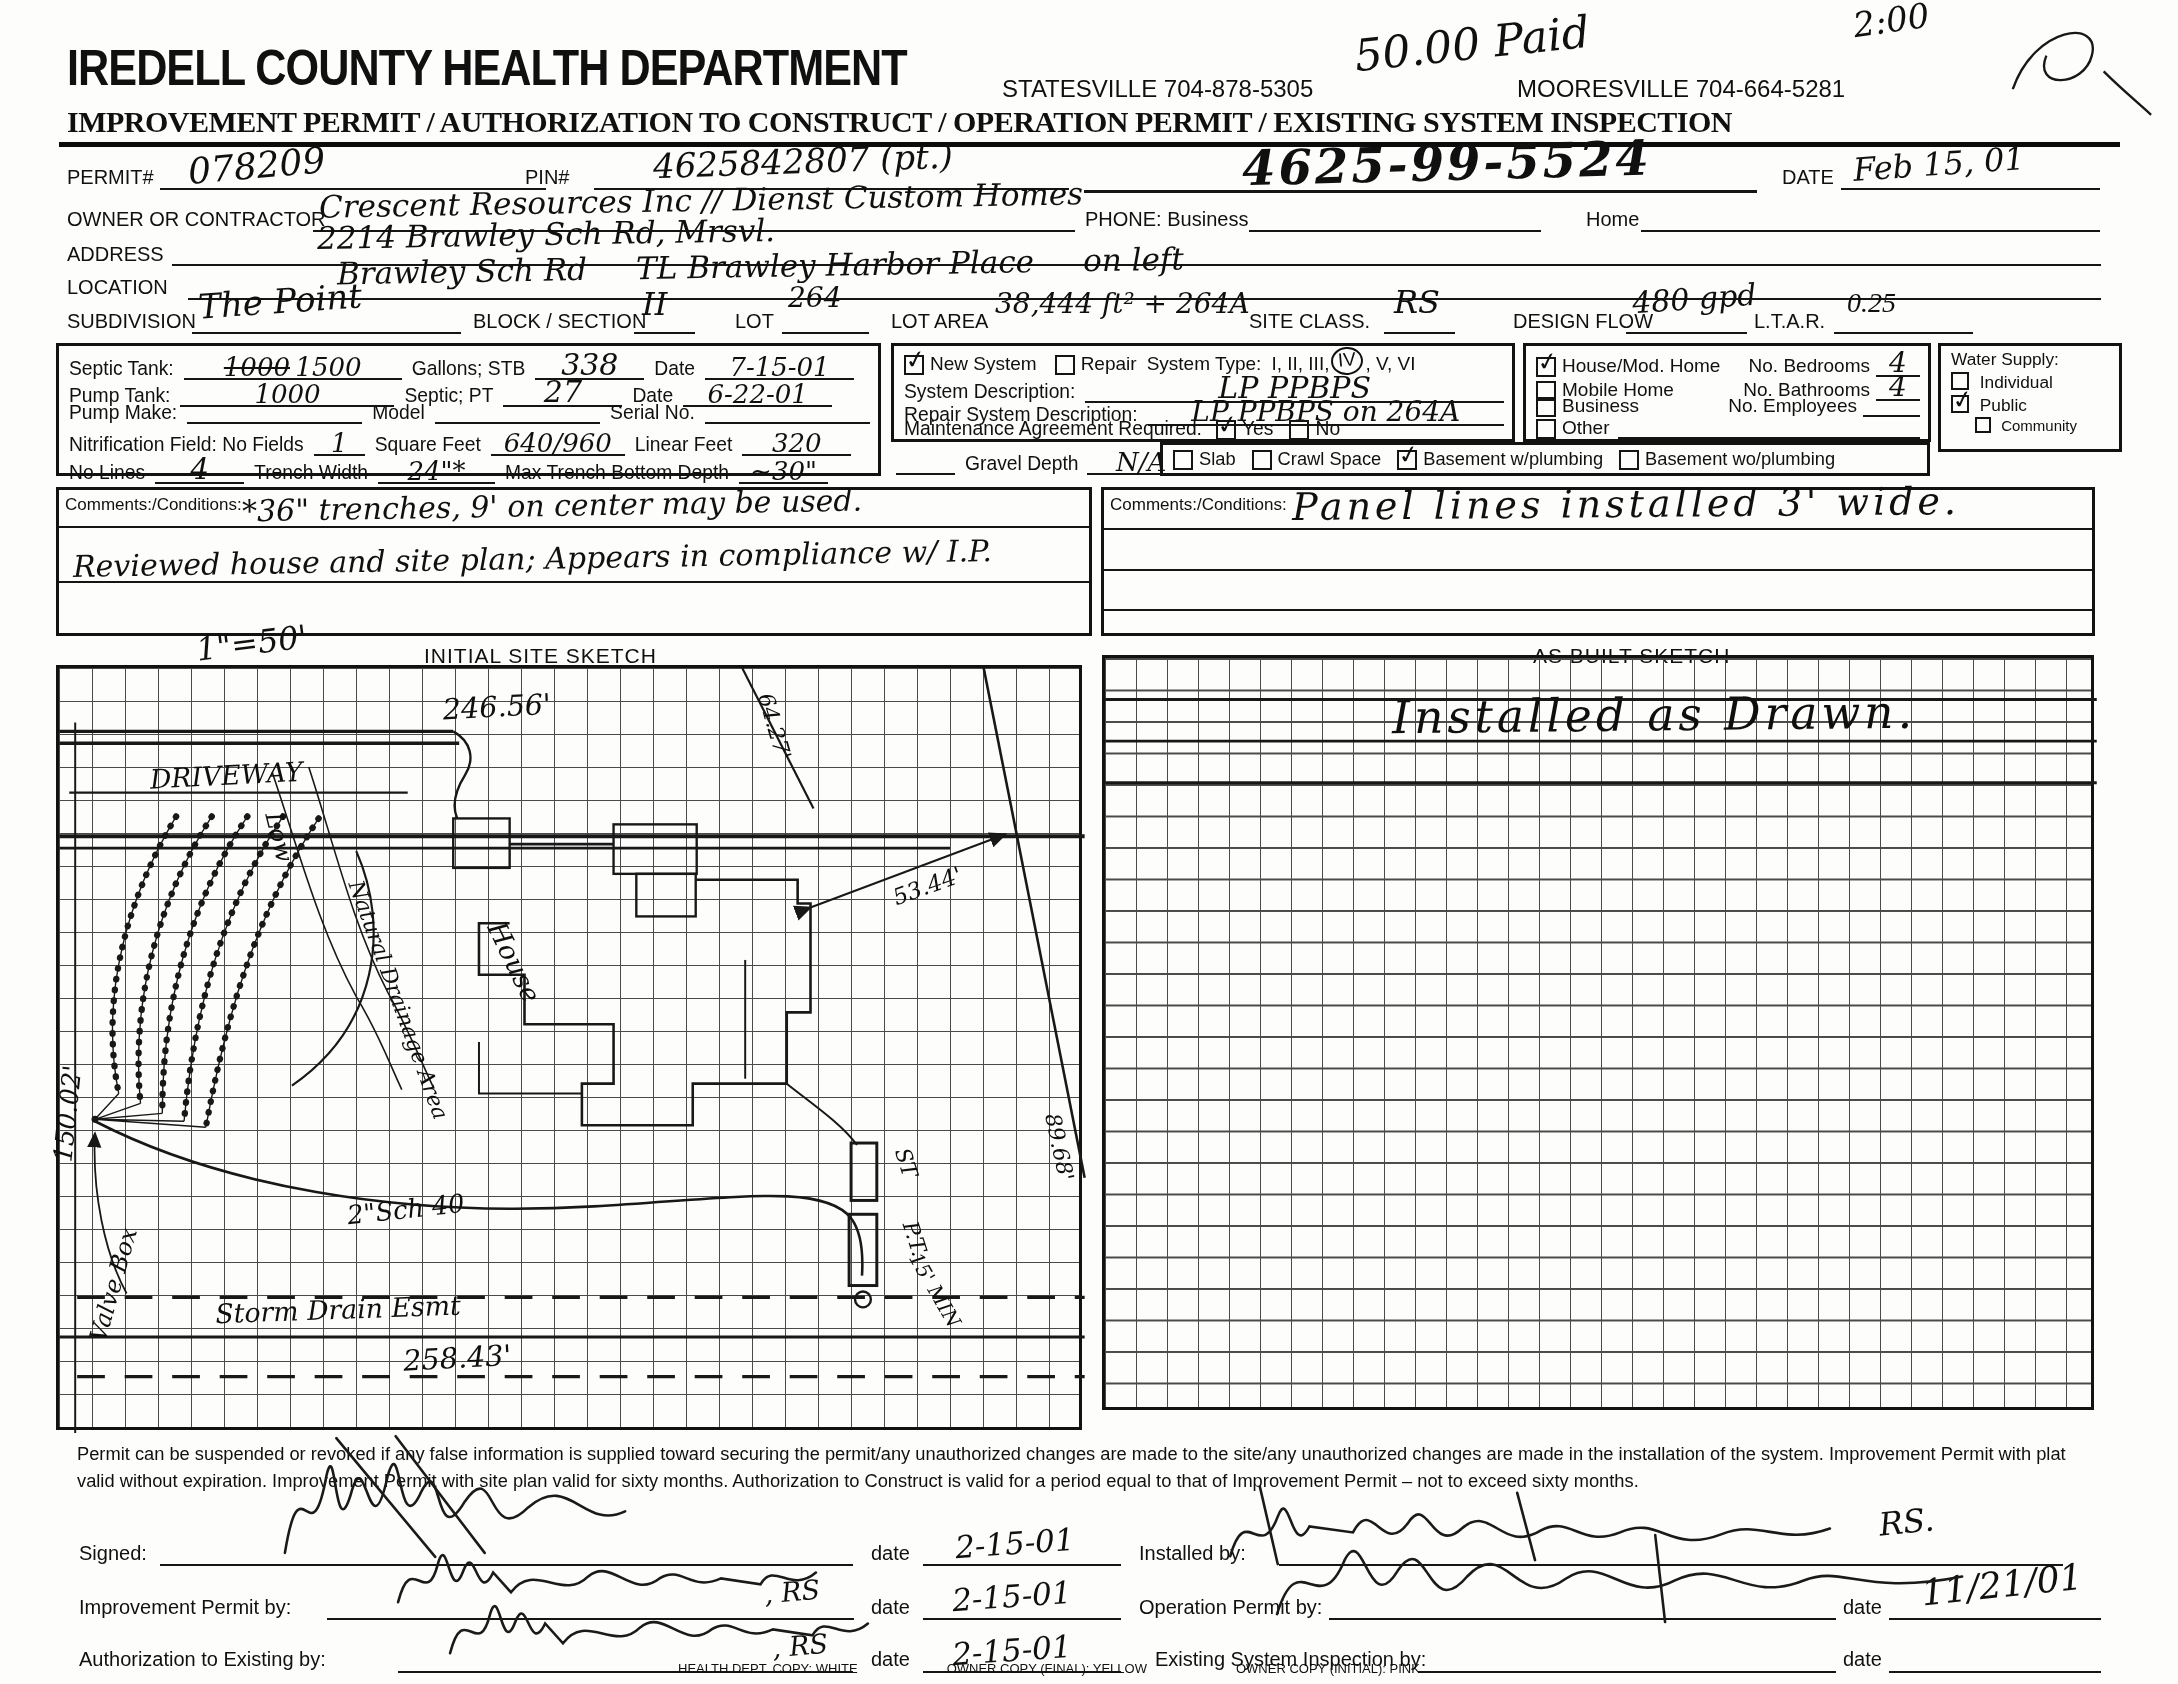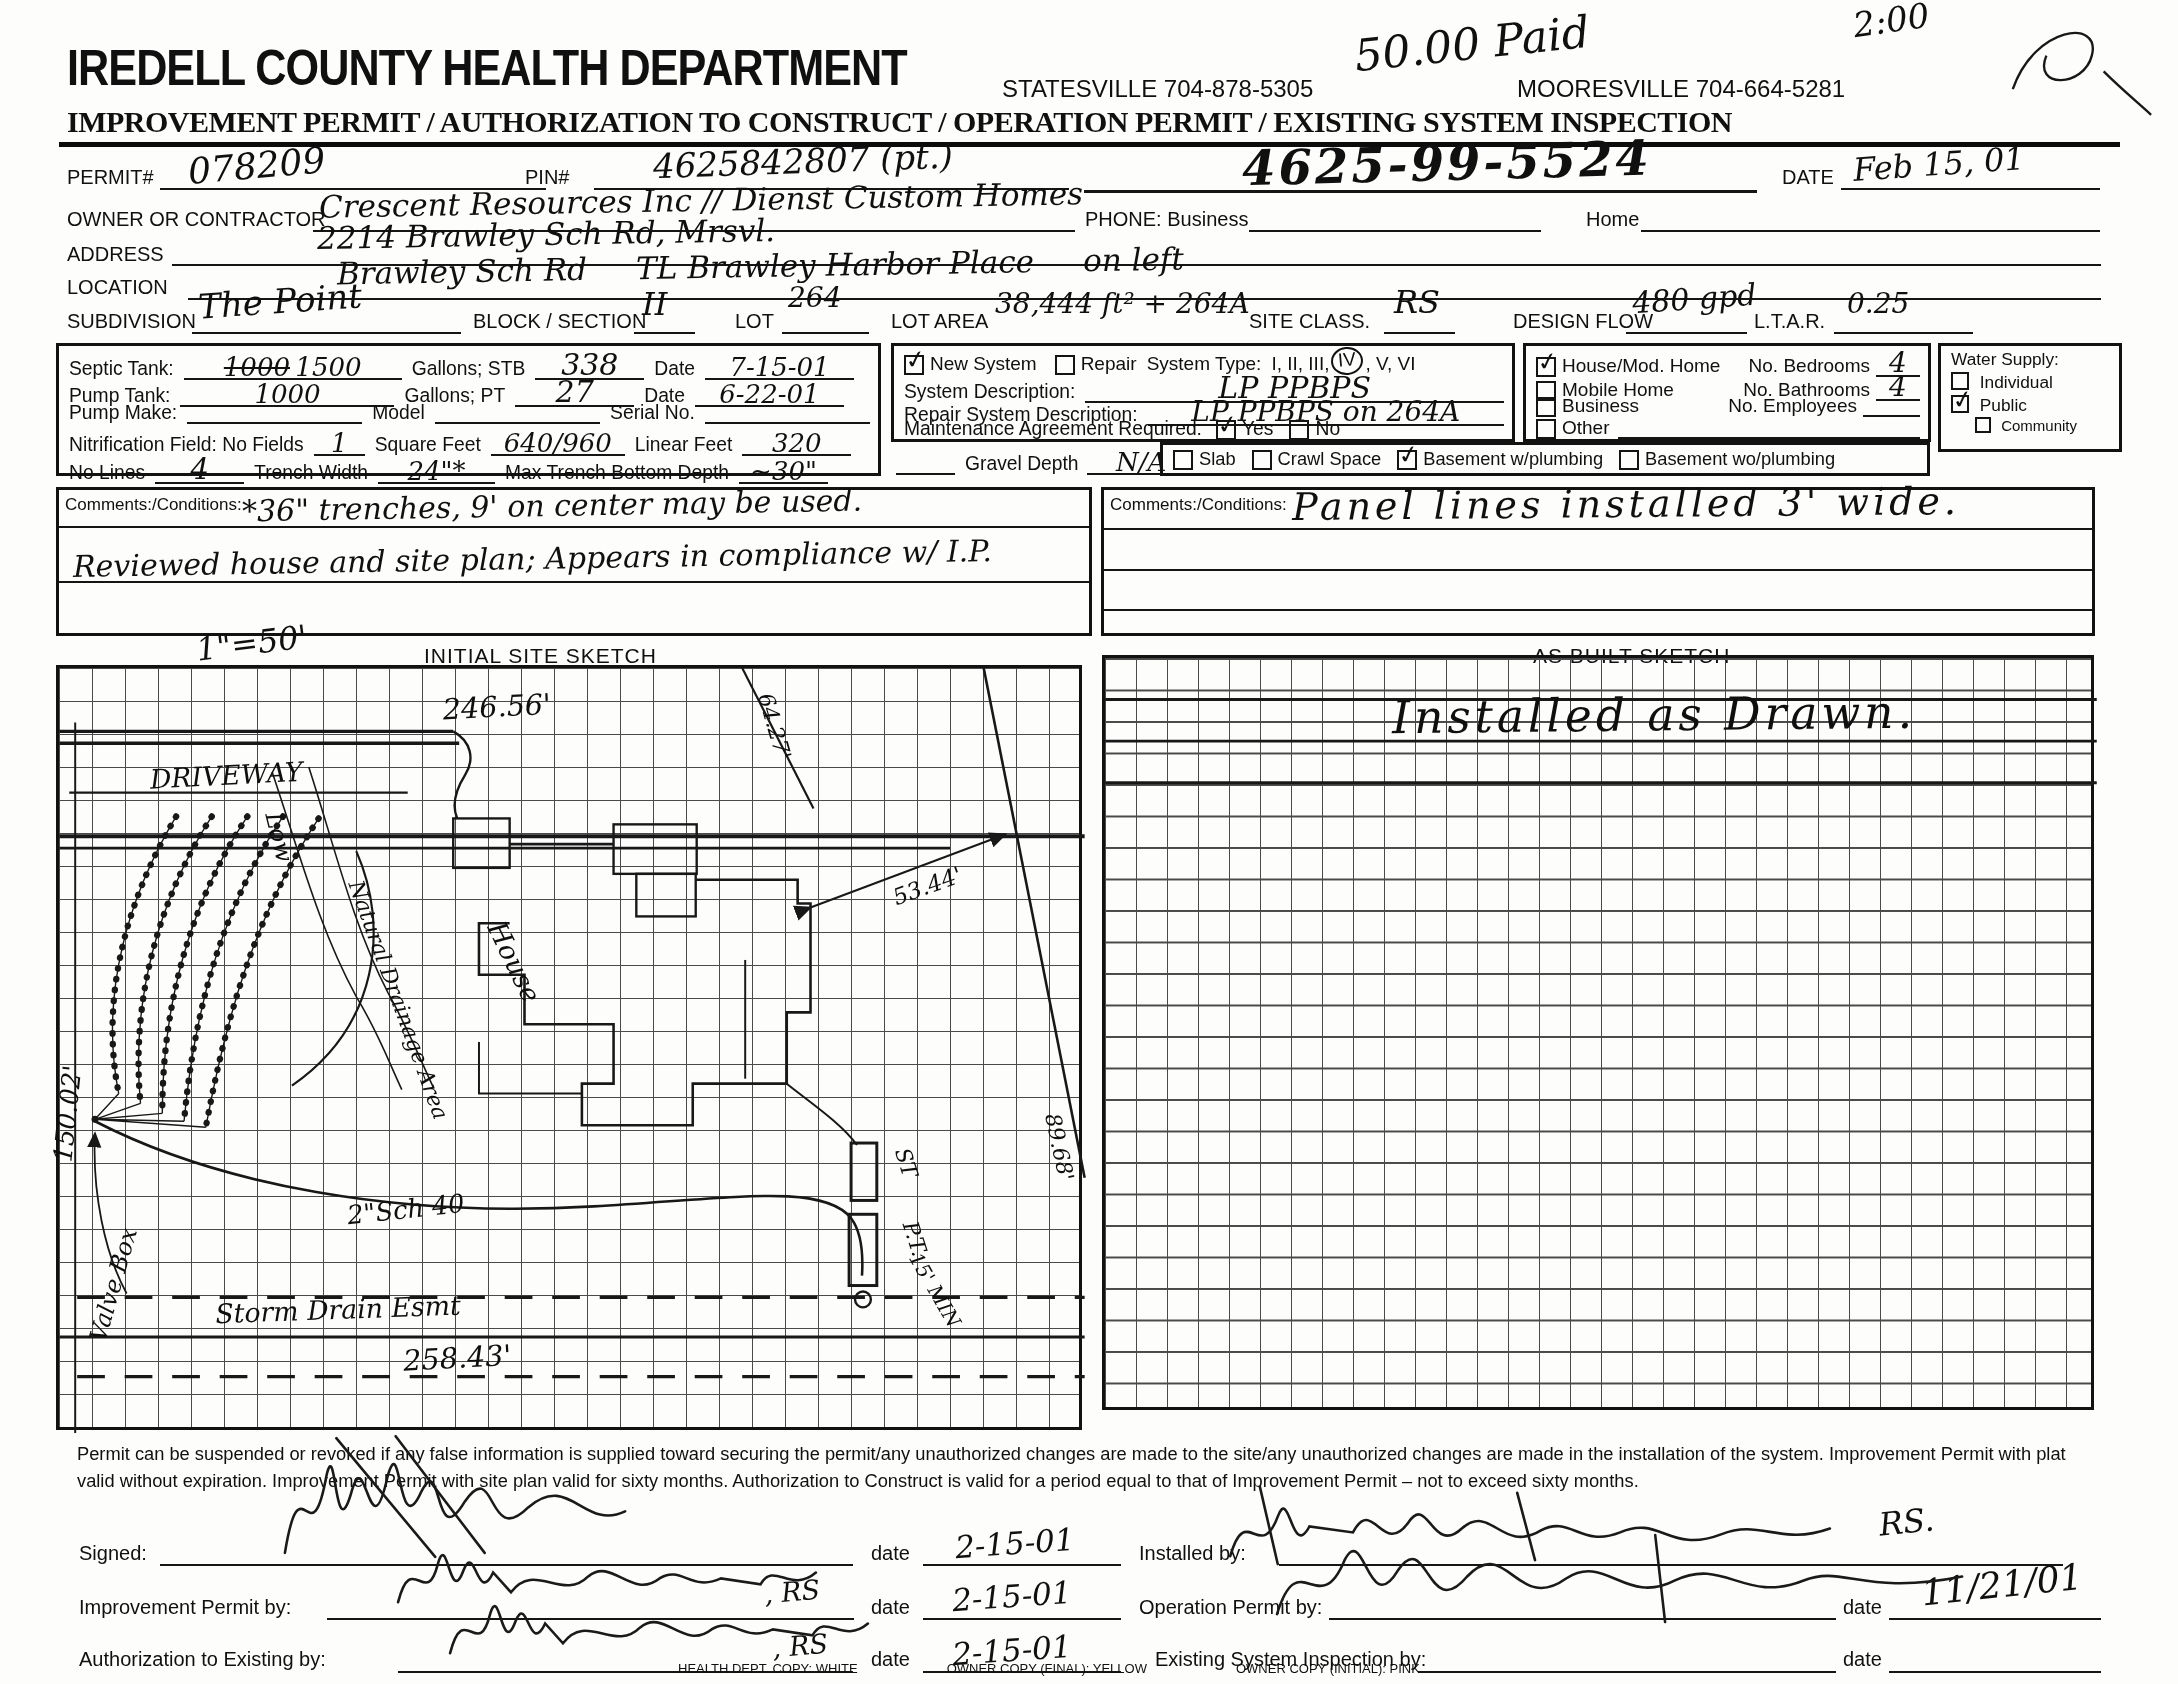--- a/index.html
+++ b/index.html
@@ -90,36 +90,36 @@
   <div class="rule" style="left:782px;top:332px;width:87px;"></div>
   <div class="abs lbl" style="left:891px;top:310px;">LOT AREA</div>
   <div class="abs hw" style="left:995px;top:287px;font-size:28px;">38,444 ft² + 264A</div>
   <div class="abs lbl" style="left:1249px;top:310px;">SITE CLASS.</div>
   <div class="abs hw" style="left:1394px;top:283px;font-size:32px;">RS</div>
   <div class="rule" style="left:1384px;top:332px;width:71px;"></div>
   <div class="abs lbl" style="left:1513px;top:310px;">DESIGN FLOW</div>
   <div class="abs hw" style="left:1632px;top:281px;font-size:30px;transform:rotate(-4deg);">480 gpd</div>
   <div class="rule" style="left:1626px;top:332px;width:121px;"></div>
   <div class="abs lbl" style="left:1754px;top:310px;">L.T.A.R.</div>
-  <div class="abs hw" style="left:1847px;top:287px;font-size:28px;">0.25</div>
+  <div class="abs hw" style="left:1847px;top:287px;font-size:28px;font-family:Liberation Serif, serif;">0.25</div>
   <div class="rule" style="left:1834px;top:332px;width:139px;"></div>
 
   <div class="box" style="left:56px;top:343px;width:825px;height:133px;">
     <div class="trow" style="top:2px;">
       <span>Septic Tank:</span>
       <span class="fld gap" style="width:218px;"><span class="hw strike">1000</span>&nbsp;<span class="hw">1500</span></span>
       <span class="gap">Gallons;  STB</span>
       <span class="fld gap" style="width:109px;"><span class="hw" style="font-size:30px;">338</span></span>
       <span class="gap">Date</span>
       <span class="fld gap" style="width:149px;"><span class="hw">7-15-01</span></span>
     </div>
     <div class="trow" style="top:29px;">
       <span>Pump Tank:</span>
       <span class="fld gap" style="width:214px;"><span class="hw">1000</span></span>
-      <span class="gap">Gallons;  PT</span>
+      <span class="gap">Septic;  PT</span>
       <span class="fld gap" style="width:119px;"><span class="hw" style="font-size:30px;">27</span></span>
       <span class="gap">Date</span>
       <span class="fld gap" style="width:149px;"><span class="hw">6-22-01</span></span>
     </div>
     <div class="trow" style="top:56px;">
       <span>Pump Make:</span>
       <span class="fld gap" style="width:178px;"></span>
       <span class="gap">Model</span>
       <span class="fld gap" style="width:168px;"></span>
       <span class="gap">Serial No.</span>

